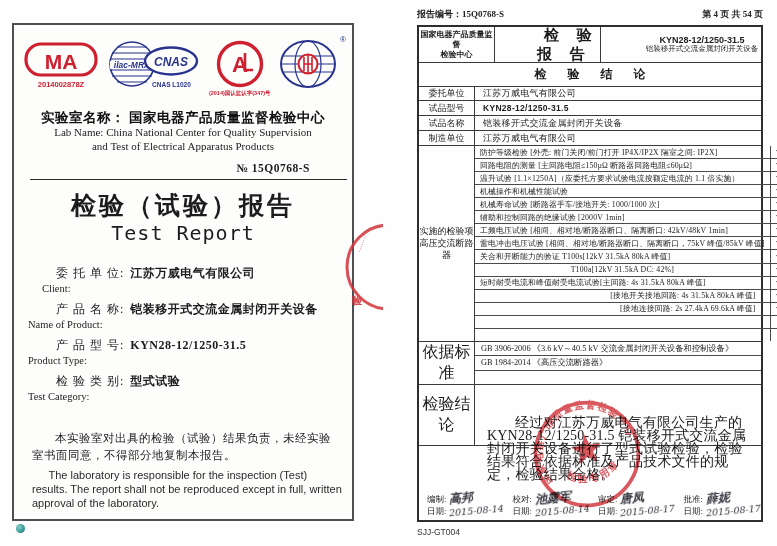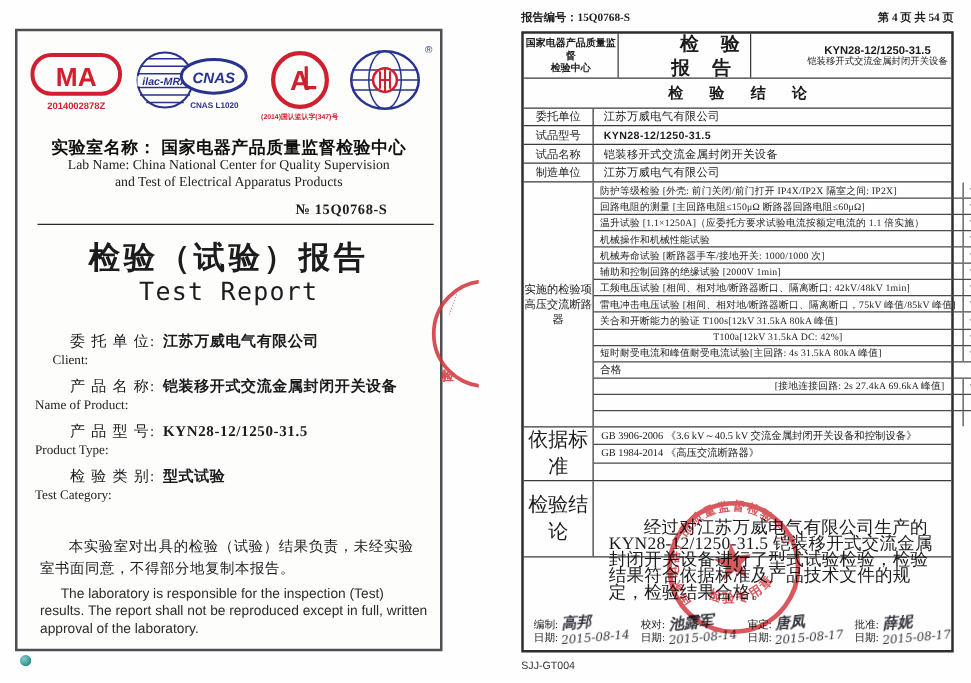--- a/index.html
+++ b/index.html
@@ -299,20 +299,21 @@
             </div>
           <div class="trow">
               <div class="ti-text" data-align="center">T100a[12kV  31.5kA  DC: 42%]</div>
               <div class="ti-result">合格</div>
             </div>
           <div class="trow">
               <div class="ti-text" data-align="left">短时耐受电流和峰值耐受电流试验[主回路: 4s  31.5kA  80kA 峰值]</div>
               <div class="ti-result">合格</div>
             </div>
           <div class="trow">
+              <div class="ti-text" data-align="right">[接地开关接地回路: 4s  31.5kA  80kA 峰值]</div>
               <div class="ti-result">合格</div>
             </div>
           <div class="trow">
               <div class="ti-text" data-align="right">[接地连接回路: 2s  27.4kA  69.6kA 峰值]</div>
               <div class="ti-result">合格</div>
             </div>
           <div class="trow">
               <div class="ti-text" data-align="left"></div>
               <div class="ti-result"></div>
             </div>

